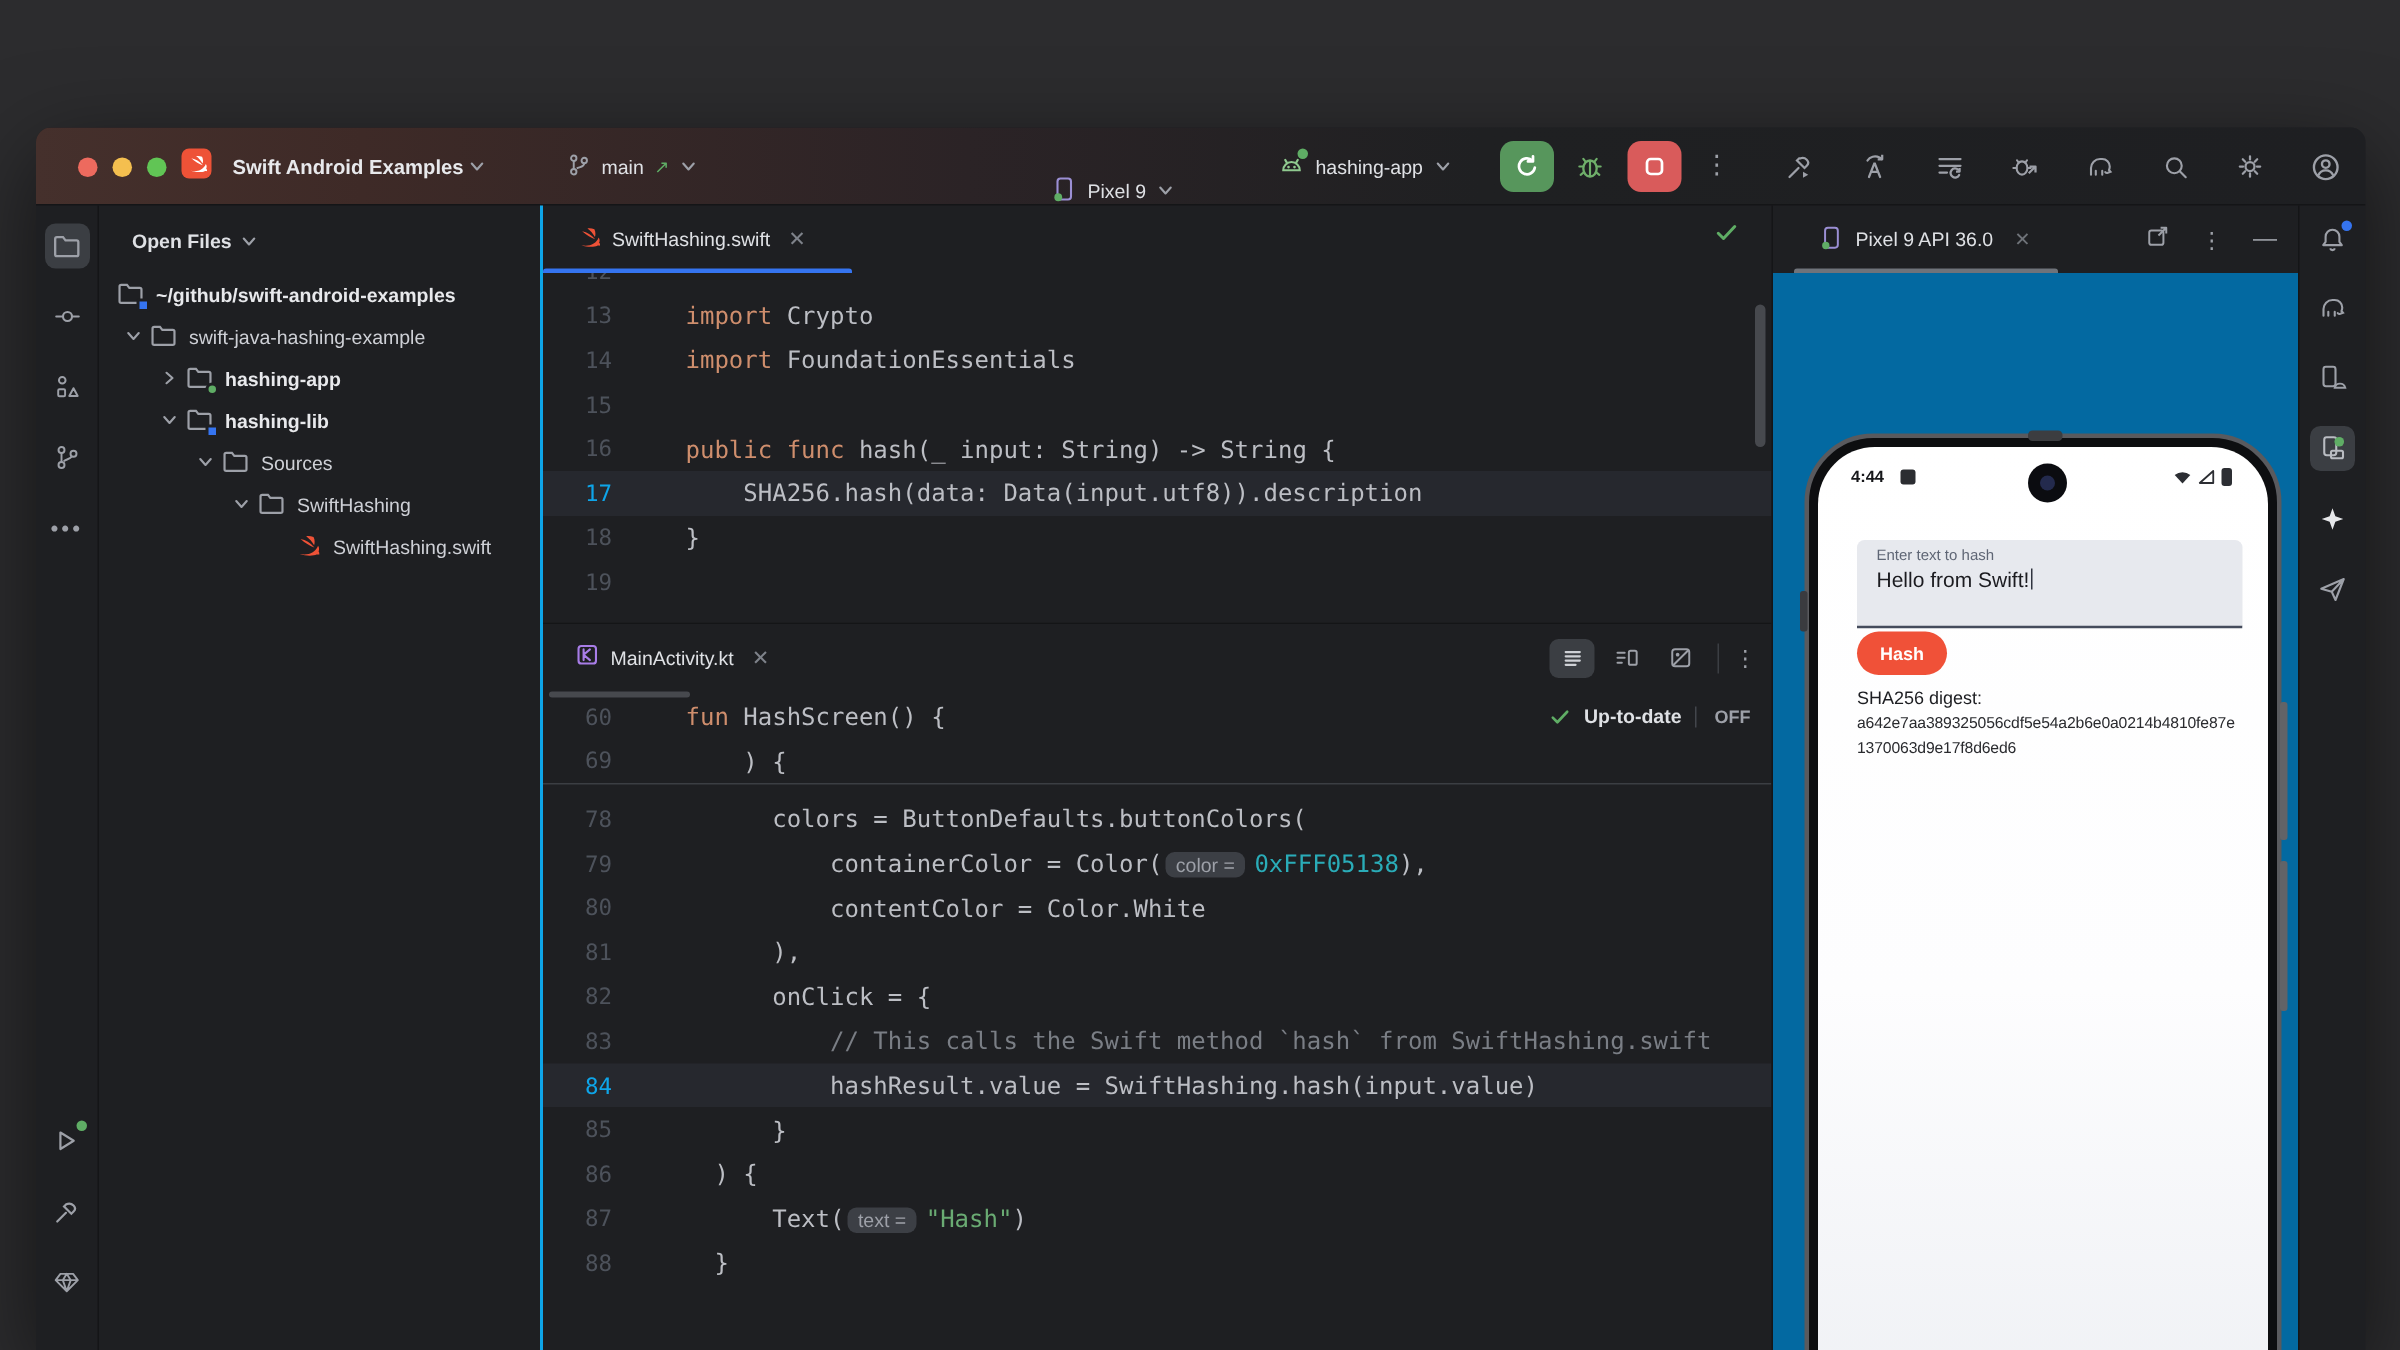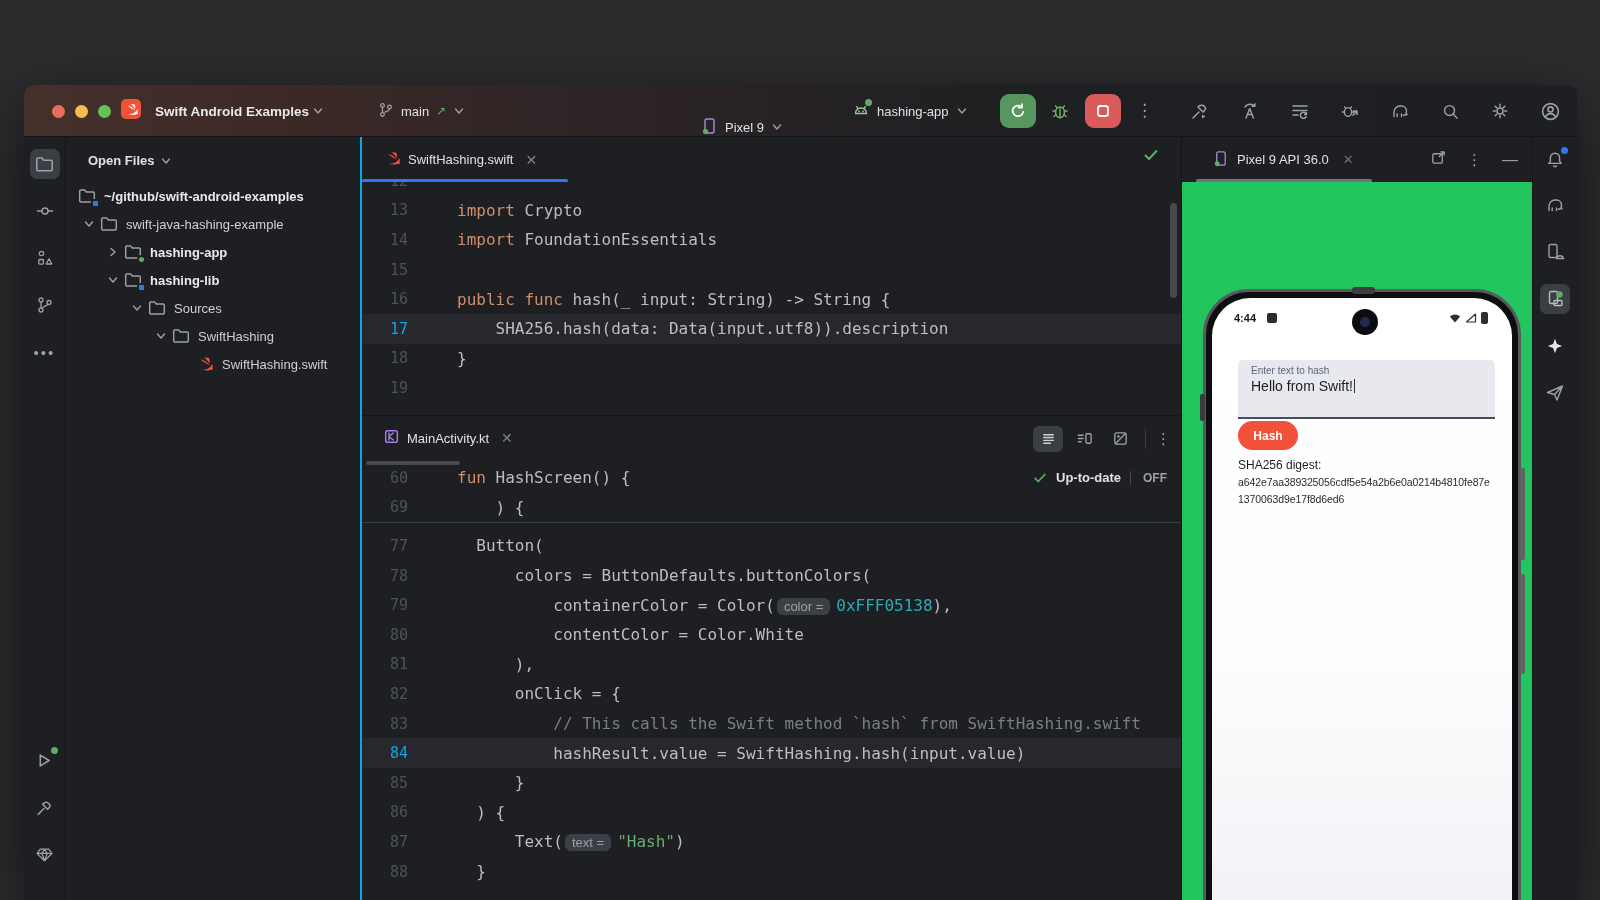--- a/index.html
+++ b/index.html
@@ -94,21 +94,21 @@
   .editor-status { position:absolute; right:14px; top:0; height:29.6px; display:flex; align-items:center; gap:9px; }
   .editor-status .upd { color:#dfe1e5; font-size:13px; font-weight:600; }
   .editor-status .off { color:#9da0a8; font-size:12px; font-weight:700; border-left:1px solid #43464c; padding-left:12px; }
 
   
   .emulator { position:absolute; left:1158px; top:0; bottom:0; width:350px; }
   .em-header { height:45px; position:relative; display:flex; align-items:center; }
   .em-tab { display:flex; align-items:center; gap:8px; padding-left:30px; color:#dfe1e5; font-size:13px; height:45px; position:relative; }
   .em-tab .close { color:#6f7379; font-size:13px; margin-left:6px; }
   .em-icons { position:absolute; right:14px; top:0; height:45px; display:flex; align-items:center; gap:20px; }
-  .em-content { position:absolute; left:0; top:45px; right:0; bottom:0; background:#22c55e; overflow:hidden;text-align:right; }
+  .em-content { position:absolute; left:0; top:45px; right:0; bottom:0; background:#0369a1; overflow:hidden;text-align:right; }
 
   .phone { position:absolute; left:21px; top:107px; width:318px; height:660px;
     background:#0d0e10; border:3px solid #595a5e; border-radius:46px; }
   .phone-screen { position:absolute; left:6px; top:6px; right:6px; bottom:-10px; border-radius:38px;
     background:linear-gradient(#ffffff 0%,#fdfdfe 55%,#eef0f4 100%); overflow:hidden; }
   .p-camera { position:absolute; left:140px; top:11px; width:26px; height:26px; border-radius:50%; background:#0b0c10; }
   .p-camera::after { content:""; position:absolute; left:8px; top:8px; width:10px; height:10px; border-radius:50%; background:#232a4d; }
   .p-antenna { position:absolute; left:146px; top:-5px; width:23px; height:7px; background:#3c3d40; border-radius:3px; }
   .p-btn { position:absolute; background:#626367; border-radius:2px; }
   .p-status { position:absolute; left:0; top:12px; width:100%; height:20px; }
@@ -624,24 +624,20 @@
                   <span class="upd">Up-to-date</span>
                   <span class="off">OFF</span>
                 </span>
               </div>
               <div class="code-row">
                 <span class="gutter">69</span>
                 <span class="code"><span>    ) {</span></span>
               </div>
               <div class="sticky-sep"></div>
               <div class="code-row">
-                <span class="gutter">77</span>
-                <span class="code"><span>  Button(</span></span>
-              </div>
-              <div class="code-row">
                 <span class="gutter">78</span>
                 <span class="code"><span>      colors = ButtonDefaults.buttonColors(</span></span>
               </div>
               <div class="code-row">
                 <span class="gutter">79</span>
                 <span class="code"><span>          containerColor = Color(</span><span class="hint">color =</span><span class="nm">0xFFF05138</span><span>),</span></span>
               </div>
               <div class="code-row">
                 <span class="gutter">80</span>
                 <span class="code"><span>          contentColor = Color.White</span></span>

